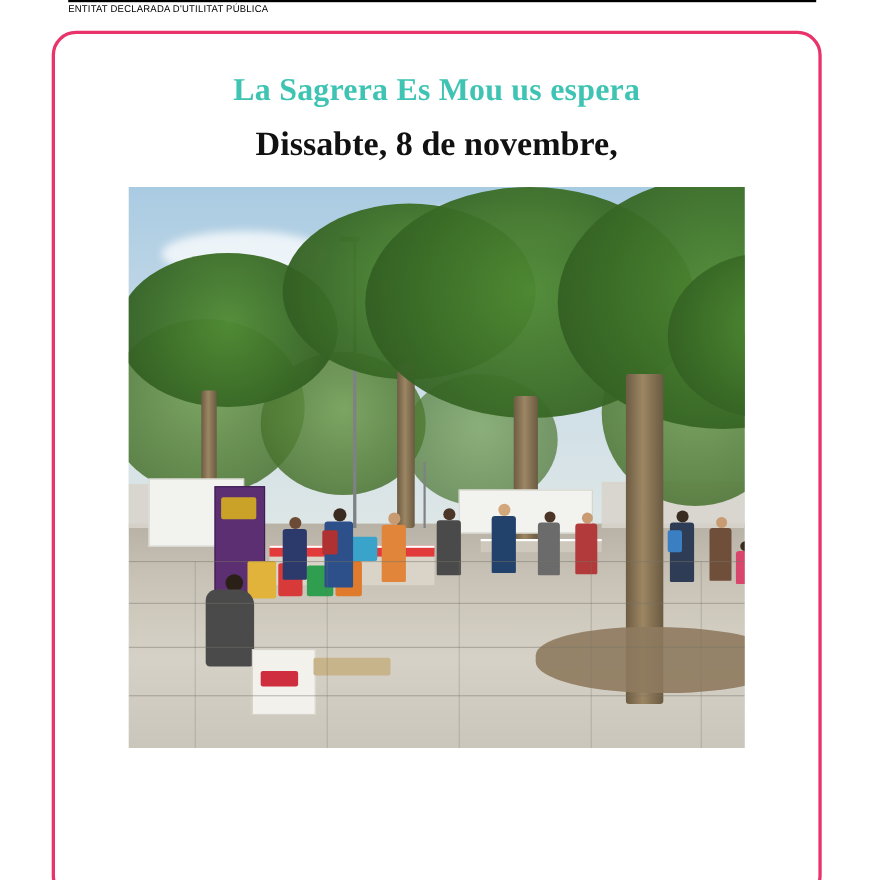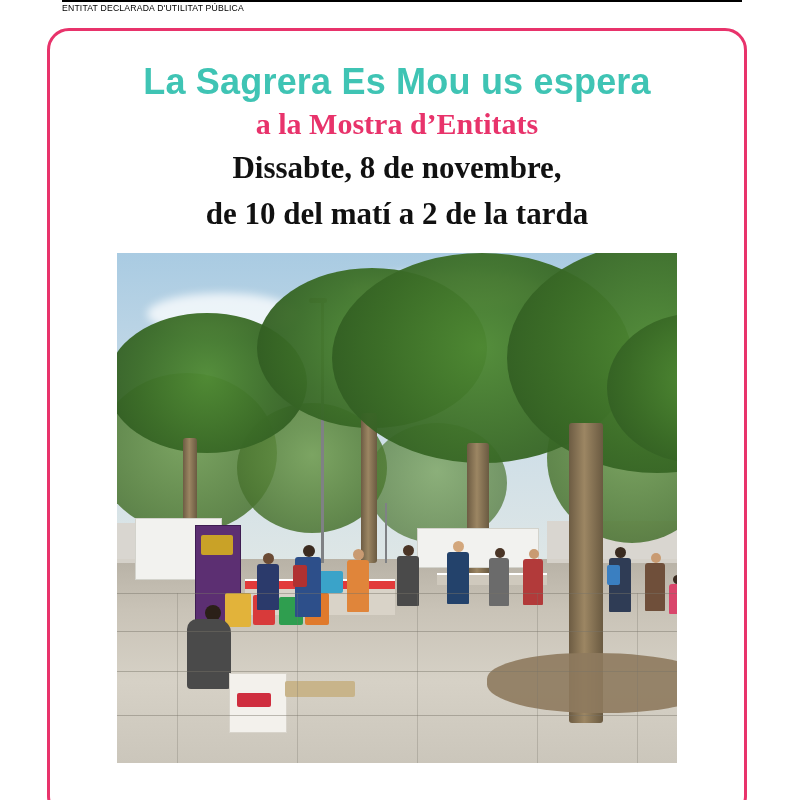--- a/index.html
+++ b/index.html
@@ -63,23 +63,23 @@
     top: 28px;
     width: 700px;
     height: 772px;
     box-sizing: border-box;
     padding: 0 24px;
     text-align: center;
   }
 
   .title-main {
     margin-top: 32px;
-    font-family: Liberation Sans, sans-serif;
+    font-family: Liberation Serif, serif;
     font-weight: bold;
-    font-size: 36px;
+    font-size: 29px;
     line-height: 44px;
     color: #3fc4b4;
     letter-spacing: 0.2px;
   }
   .title-sub {
     margin-top: 3px;
     font-family: "Liberation Serif", serif;
     font-weight: bold;
     font-size: 30px;
     line-height: 34px;
@@ -224,24 +224,22 @@
 <div class="top-line">
   <div class="rule"></div>
   <div class="legal">ENTITAT DECLARADA D'UTILITAT PÚBLICA</div>
 </div>
 
 <div class="frame"></div>
 
 <div class="content">
 
   <div class="title-main">La Sagrera Es Mou us espera</div>
-  <div class="title-sub">a la Mostra d’Entitats</div>
 
   <div class="date-line">Dissabte, 8 de novembre,</div>
-  <div class="date-line">de 10 del matí a 2 de la tarda</div>
 
   <div class="photo-wrap">
     <div class="photo">
 
       <div class="sky"></div>
       <div class="cloud" style="left:30px;top:40px;width:150px;height:42px;"></div>
       <div class="cloud" style="left:230px;top:18px;width:200px;height:38px;"></div>
       <div class="cloud" style="left:400px;top:80px;width:160px;height:40px;"></div>
       <div class="cloud" style="left:120px;top:140px;width:220px;height:30px;opacity:.5"></div>
 

